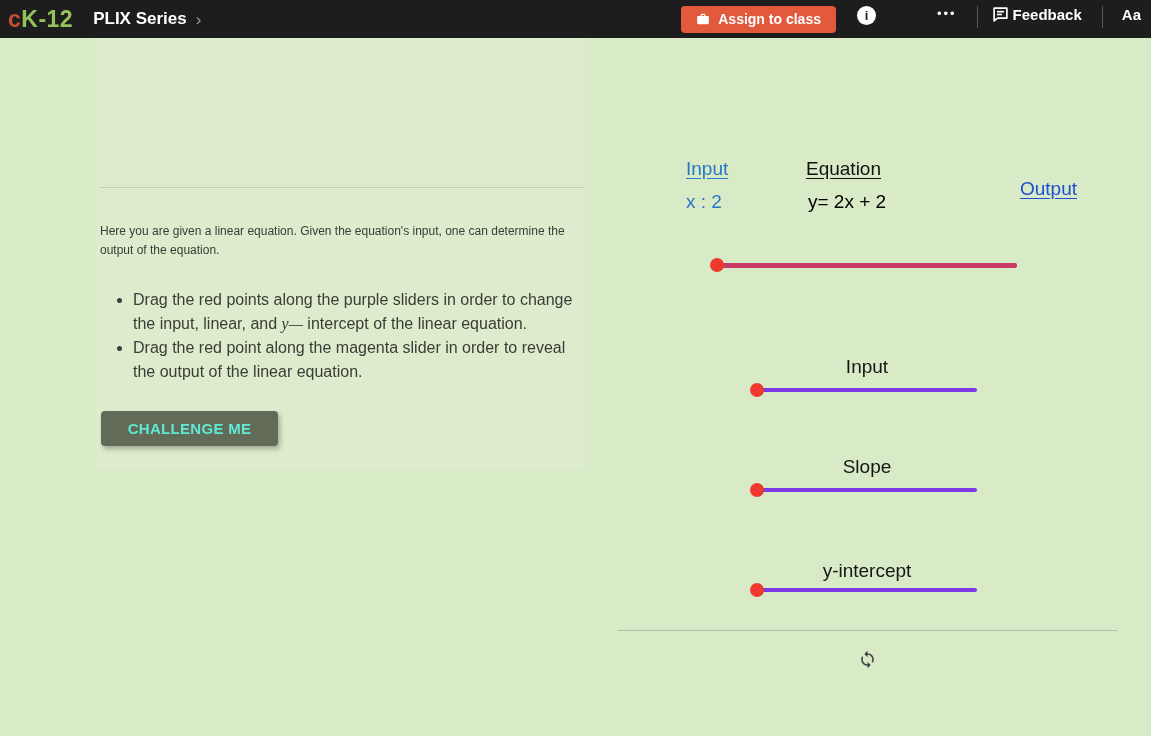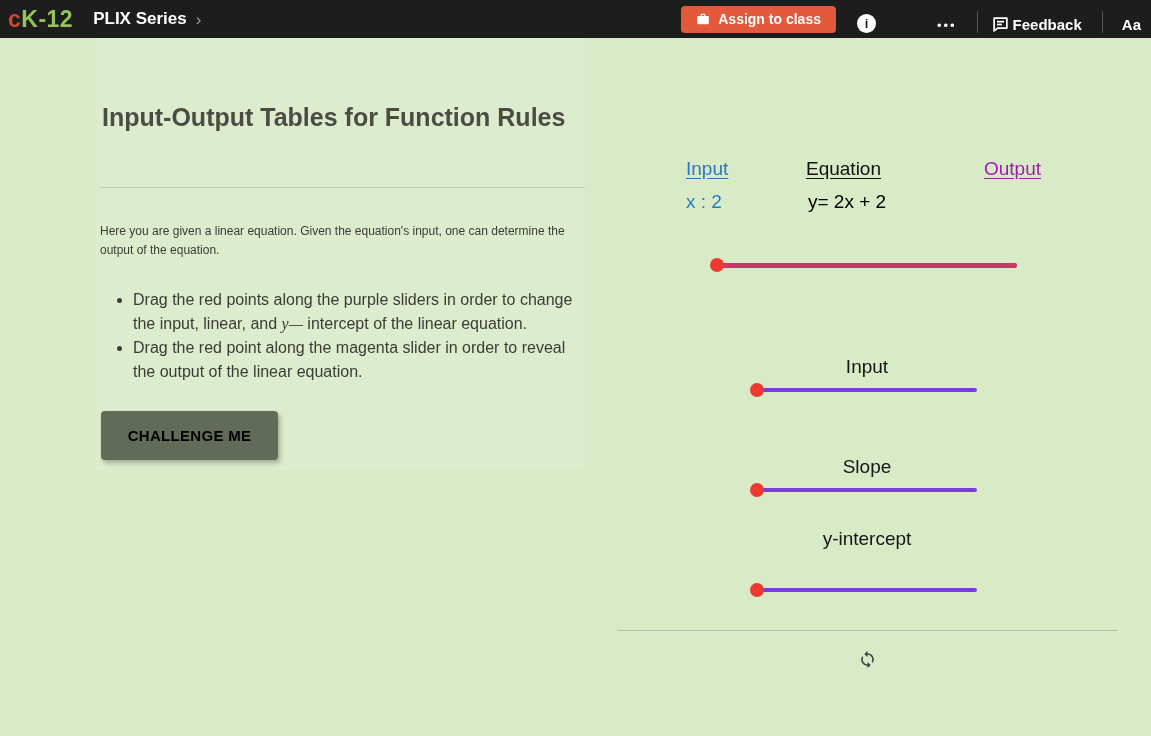--- a/index.html
+++ b/index.html
@@ -17,21 +17,21 @@
     display: flex;
     align-items: center;
     padding: 0 10px 0 8px;
   }
   .logo { font-size: 23px; font-weight: bold; letter-spacing: 0.5px; cursor: pointer; }
   .logo .logo-c { color: #c94d32; }
   .logo .logo-k12 { color: #94c25b; }
   .plix-title { color: #ffffff; font-size: 17px; font-weight: bold; margin-left: 20px; }
   .header-chevron { color: #9a9a9a; font-size: 17px; margin-left: 9px; margin-top: 1px; }
 
-  .header-right { margin-left: auto; display: flex; align-items: flex-end; }
+  .header-right { margin-left: auto; display: flex; align-items: flex-start; }
   .assign-btn {
     background: #e2593c;
     color: #ffffff;
     border: none;
     border-radius: 4px;
     height: 27px;
     padding: 0 15px;
     font-size: 14px;
     font-weight: bold;
     font-family: "Liberation Sans", sans-serif;
@@ -76,34 +76,34 @@
     font-size: 12px; color: #3c3c36; line-height: 1.6;
   }
   .bullets {
     position: absolute; left: 100px; top: 250px; width: 478px;
     padding-left: 33px;
     font-size: 16px; color: #3c3c36; line-height: 1.5;
   }
   .bullets li { margin-bottom: 0px; }
   .bullets .ital { font-family: "Liberation Serif", serif; font-style: italic; }
   .challenge-btn {
-    position: absolute; left: 101px; top: 373px; width: 177px; height: 49px;
-    background: #626b58; color: #000000;
+    position: absolute; left: 101px; top: 373px; width: 177px; height: 35px;
+    background: #626b58; color: #5eead4;
     border: none; border-radius: 4px;
     font-family: "Liberation Sans", sans-serif;
     font-size: 15px; font-weight: bold; letter-spacing: 0.3px;
     box-shadow: 2px 3px 5px rgba(0,0,0,0.28);
     cursor: pointer;
   }
 
   
   .col-header { position: absolute; top: 120px; font-size: 19px; text-decoration: underline; text-underline-offset: 3px; cursor: pointer; }
   .col-input  { left: 686px; color: #2878c8; }
   .col-eq     { left: 806px; color: #111111; }
-  .col-output { left: 984px; color: #a21caf; }
+  .col-output { left: 1020px; color: #1d4ed8; margin-top: 20px; }
 
   .val-input { position: absolute; left: 686px; top: 153px; font-size: 19px; color: #2878c8; }
   .val-eq    { position: absolute; left: 808px; top: 153px; font-size: 19px; color: #000000; }
 
   .track { position: absolute; border-radius: 2px; }
   .track-output { left: 717px; top: 225px; width: 300px; height: 5px; background: #c73a68; }
   .track-purple { left: 757px; width: 220px; height: 4px; background: #7b3be2; }
   .t1 { top: 350px; } .t2 { top: 450px; } .t3 { top: 550px; }
 
   .handle {
@@ -112,21 +112,21 @@
   }
   .h-output { left: 710px; top: 220px; }
   .h1 { left: 750px; top: 345px; }
   .h2 { left: 750px; top: 445px; }
   .h3 { left: 750px; top: 545px; }
 
   .slider-label {
     position: absolute; left: 757px; width: 220px; text-align: center;
     font-size: 19px; color: #161616;
   }
-  .l1 { top: 318px; } .l2 { top: 418px; } .l3 { top: 490px; }
+  .l1 { top: 318px; } .l2 { top: 418px; } .l3 { top: 522px; }
 
   .widget-divider {
     position: absolute; left: 618px; top: 592px; width: 499px; height: 1px;
     background: #b6bfab;
   }
   .refresh-btn {
     position: absolute; left: 853px; top: 607px; width: 28px; height: 28px;
     background: transparent; border: none; cursor: pointer;
     display: flex; align-items: center; justify-content: center;
   }
@@ -162,21 +162,20 @@
       <span class="feedback-label">Feedback</span>
     </div>
     <div class="vdiv"></div>
     <div class="font-size-label">Aa</div>
   </div>
 </div>
 
 <div class="main">
 
   <div class="left-panel"></div>
-  <h1 class="article-title">Input-Output Tables for Function Rules</h1>
   <div class="title-divider"></div>
   <p class="intro">Here you are given a linear equation. Given the equation's input, one can determine the output of the equation.</p>
   <ul class="bullets">
     <li><span>Drag the red points along the purple sliders in order to change the input, linear, and </span><span class="ital">y—</span><span> intercept of the linear equation.</span></li>
     <li><span>Drag the red point along the magenta slider in order to reveal the output of the linear equation.</span><span class="ital"></span><span></span></li>
   </ul>
   <button class="challenge-btn">CHALLENGE ME</button>
 
   <a class="col-header col-input">Input</a>
   <a class="col-header col-eq">Equation</a>

